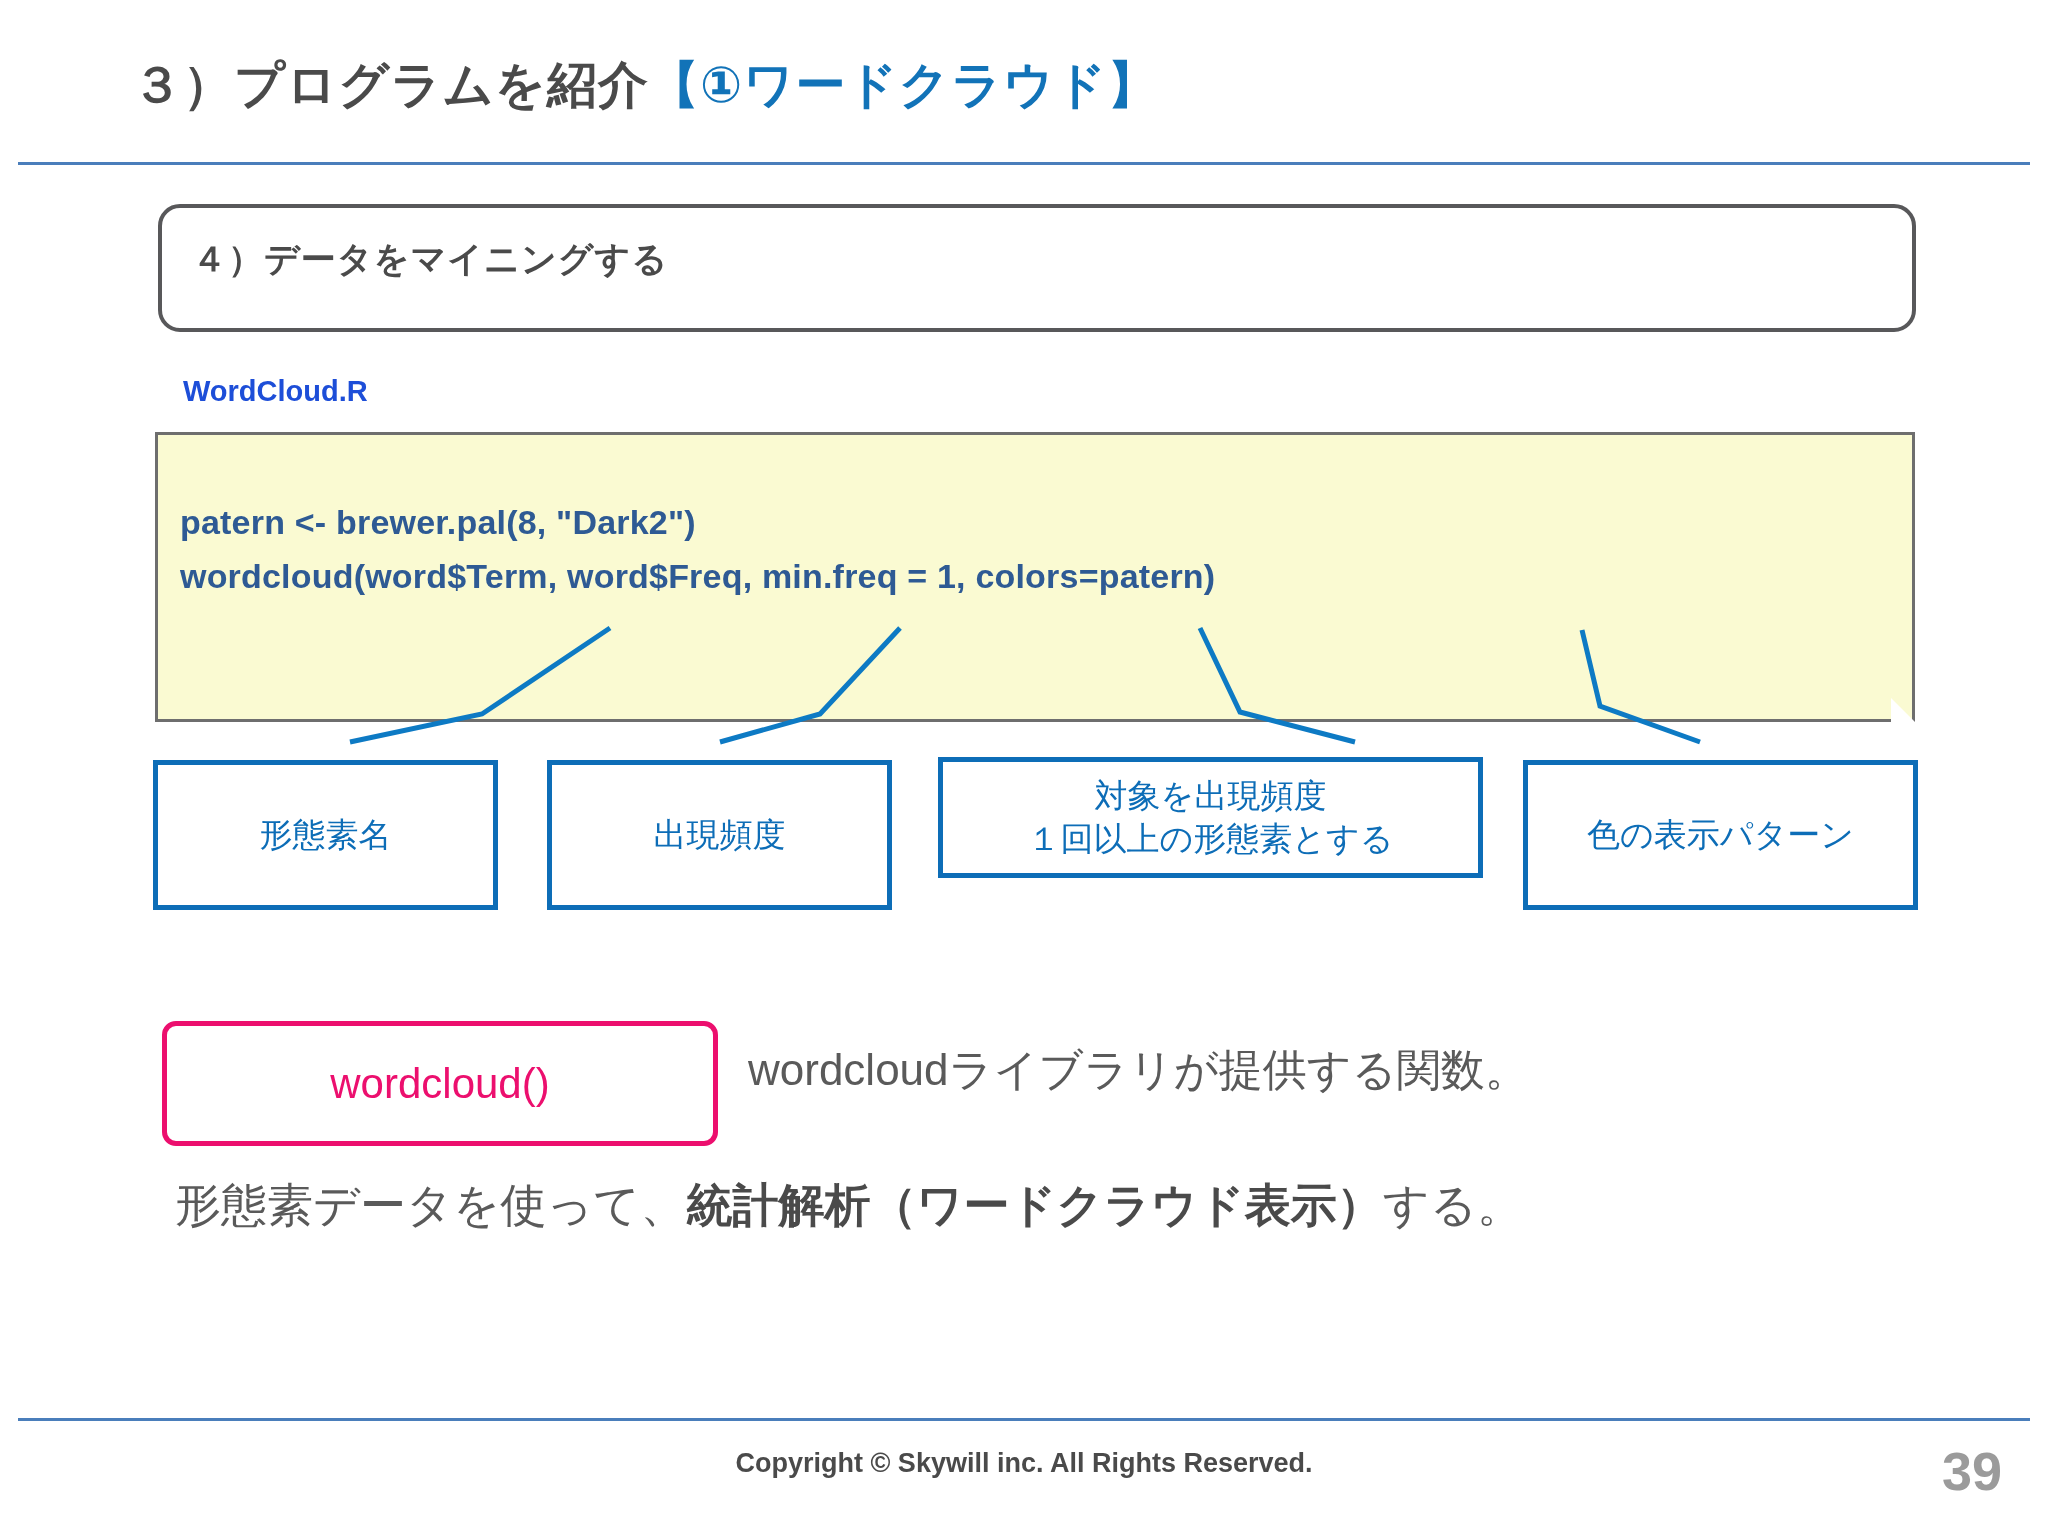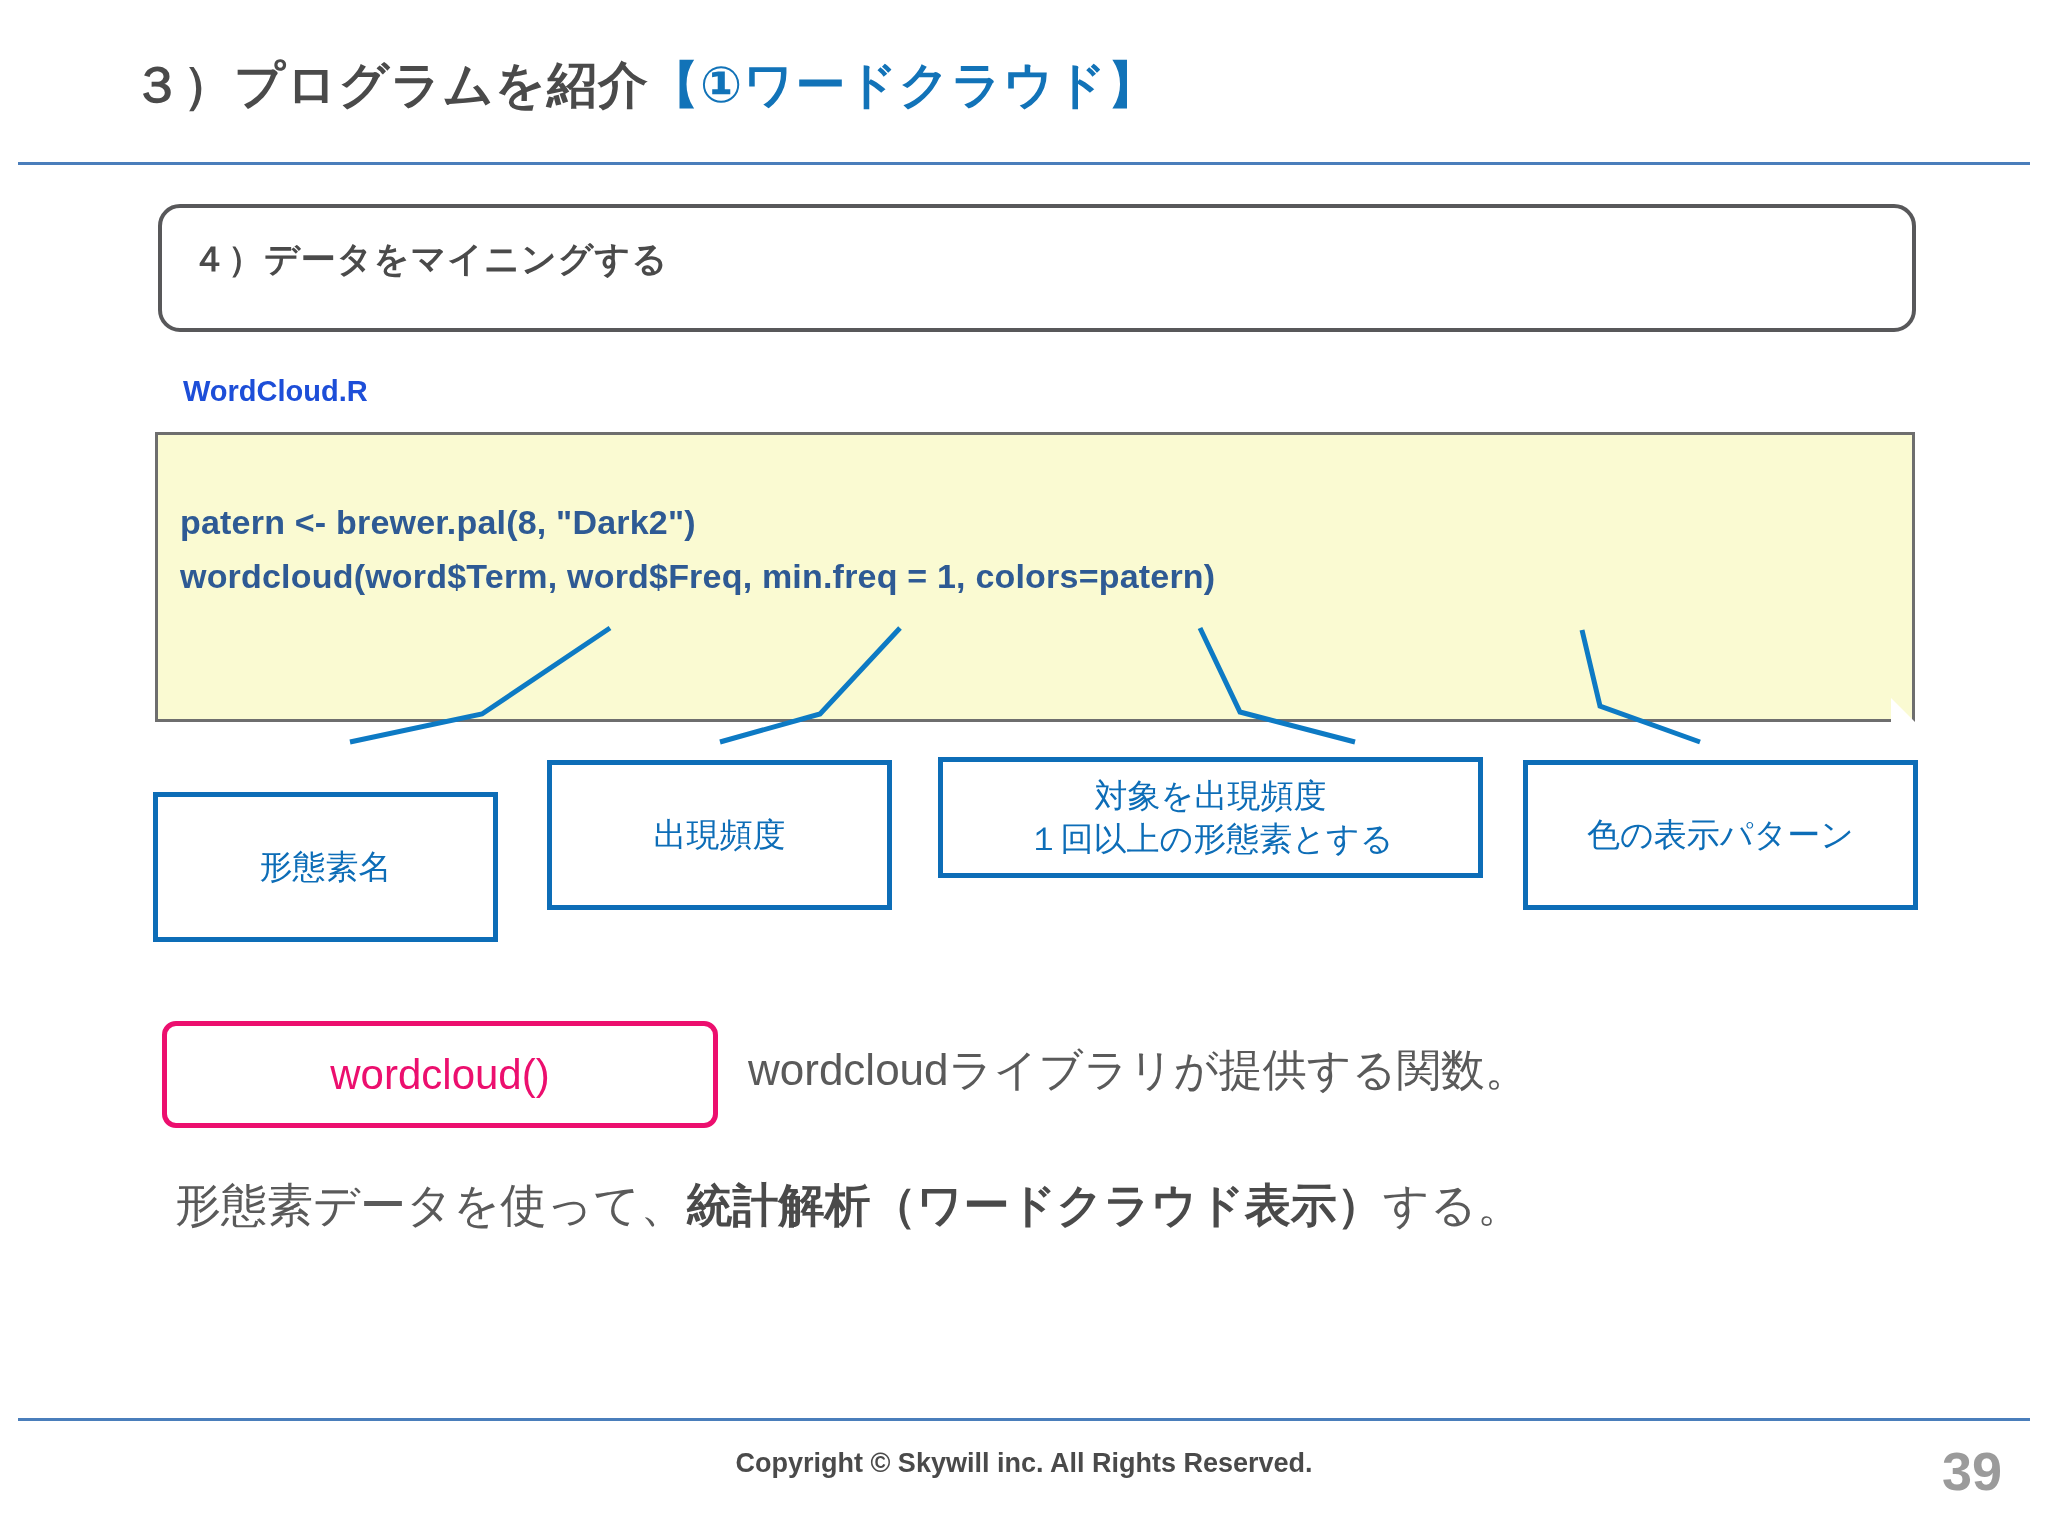--- a/index.html
+++ b/index.html
@@ -131,32 +131,32 @@
     background: #ffffff;
     box-sizing: border-box;
     display: flex;
     align-items: center;
     justify-content: center;
     text-align: center;
     color: #0D6DB7;
     font-size: 33px;
     line-height: 1.28;
   }
-  #callout-1 { left: 153px;  top: 760px; width: 345px; height: 150px; margin-top: 32px; }
+  #callout-1 { left: 153px;  top: 760px; width: 345px; height: 150px; }
   #callout-2 { left: 547px;  top: 760px; width: 345px; height: 150px; }
   #callout-3 { left: 938px;  top: 757px; width: 545px; height: 121px; }
   #callout-4 { left: 1523px; top: 760px; width: 395px; height: 150px; }
 
   
   #func-pill {
     position: absolute;
     left: 162px;
     top: 1021px;
     width: 556px;
-    height: 107px;
+    height: 125px;
     border: 5px solid #EC0F6E;
     border-radius: 14px;
     background: #ffffff;
     box-sizing: border-box;
     display: flex;
     align-items: center;
     justify-content: center;
     color: #EC0F6E;
     font-size: 42px;
   }

